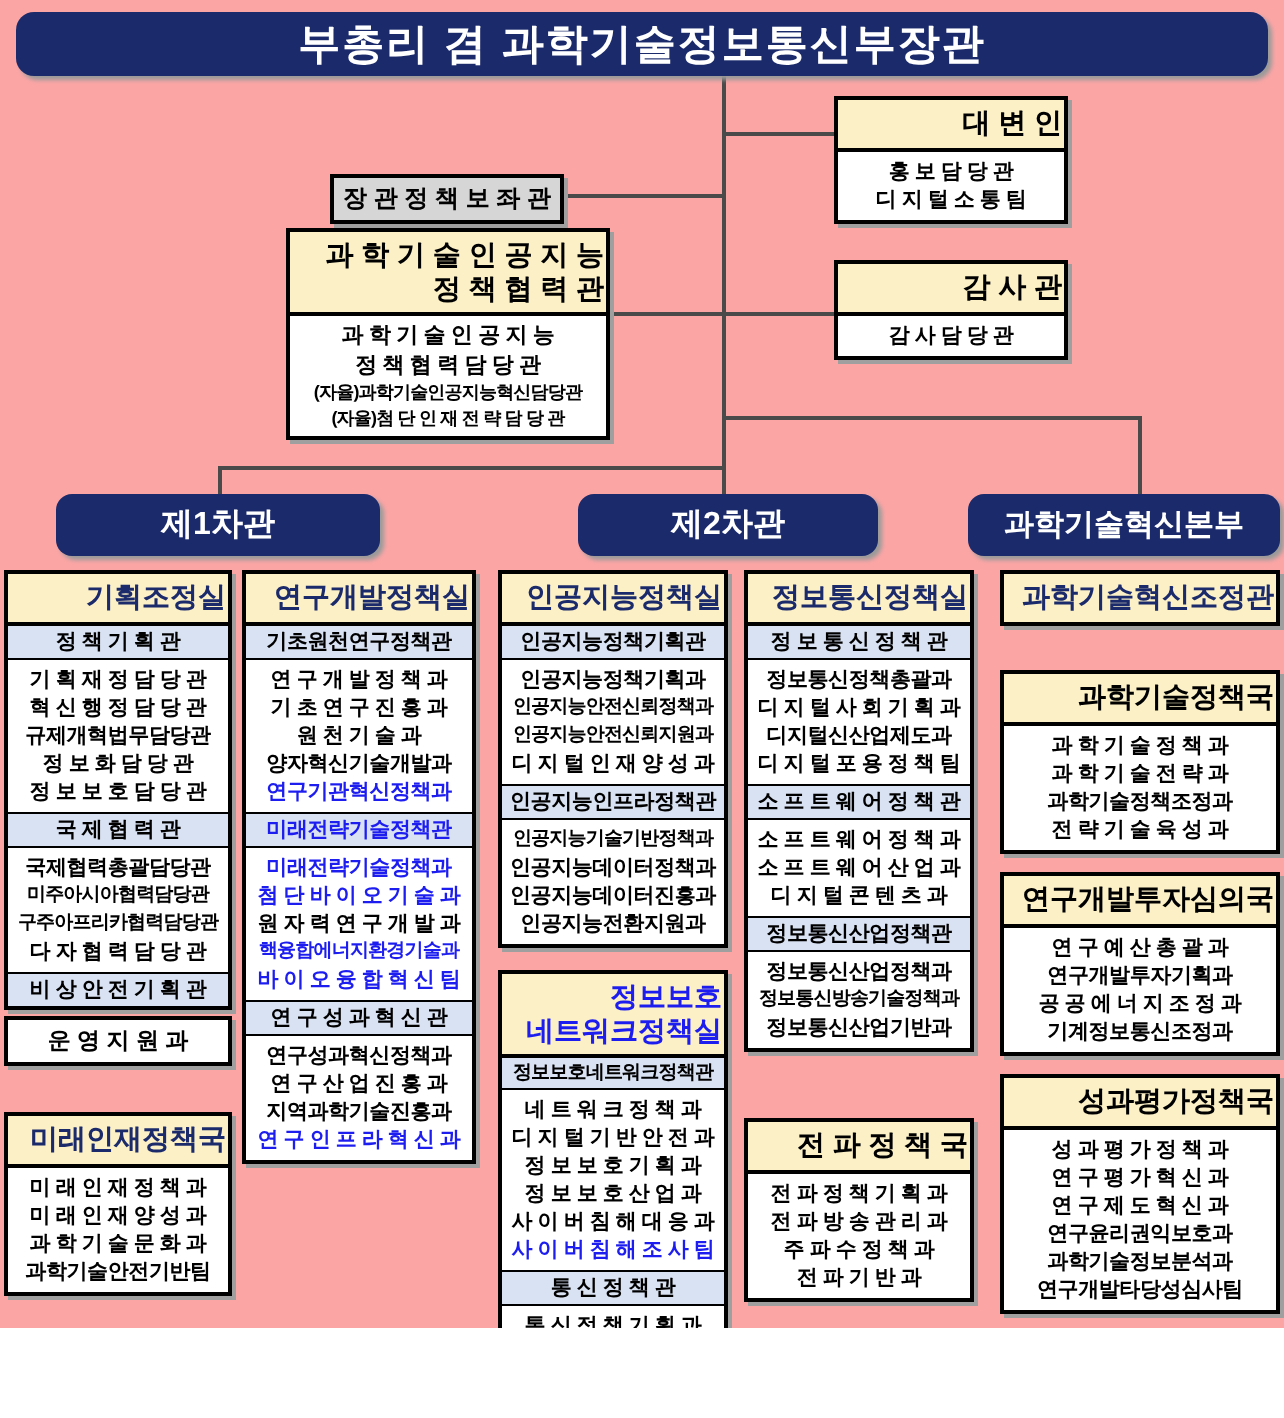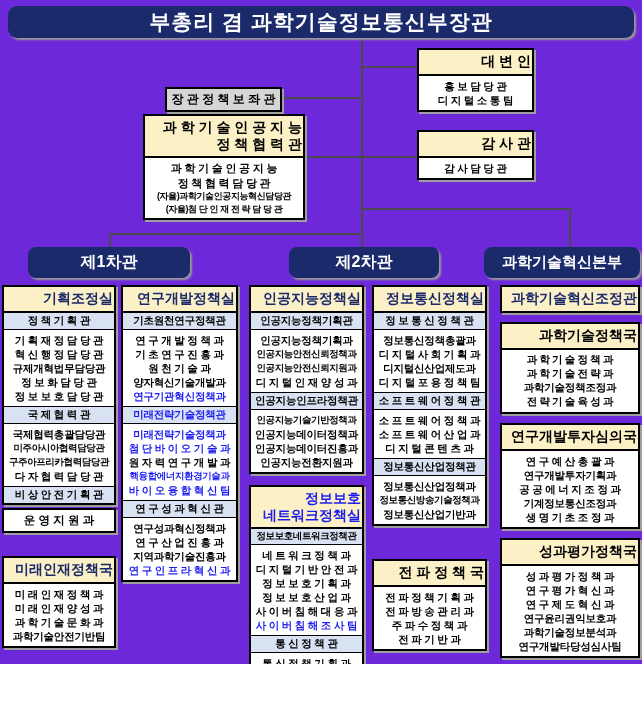--- a/index.html
+++ b/index.html
@@ -1,16 +1,16 @@
 <!DOCTYPE html>
 <html><head>
 <meta charset="utf-8">
 <style>
   html,body{margin:0;padding:0;}
-  .stage{position:relative;width:642px;height:664px;background:#6d28d9;
+  .stage{position:relative;width:642px;height:664px;background:#fca5a5;
          font-family:"Liberation Sans","DejaVu Sans",sans-serif;overflow:hidden;}
   .ln{position:absolute;background:#4a4a4a;}
   .titlebar{position:absolute;left:8px;top:6px;width:626px;height:32px;background:#1b2a6b;
             border-radius:9px;color:#fff;font-size:21px;font-weight:bold;display:flex;
             align-items:center;justify-content:center;letter-spacing:1px;box-shadow:2px 2px 2px #9a9a9a;}
   .navybtn{position:absolute;height:31px;background:#1b2a6b;border-radius:8px;color:#fff;
            font-weight:bold;display:flex;align-items:center;justify-content:center;
            box-shadow:2px 2px 2px #9a9a9a;}
   .box{position:absolute;border:2px solid #000;background:#fff;box-shadow:2px 2px 0 #9f9f9f;}
   .cbox{border:2px solid #000;background:#fff;box-shadow:2px 2px 0 #9f9f9f;}
@@ -228,37 +228,36 @@
         <div class="it">전 파 정 책 기 획 과</div>
         <div class="it">전 파 방 송 관 리 과</div>
         <div class="it">주 파 수 정 책 과</div>
         <div class="it">전  파  기  반  과</div>
       </div>
     </div>
   </div>
 
   <div class="col" style="left:500px;width:140px;">
     <div class="cbox bhdr navy" style="border-bottom:2px solid #000;">과학기술혁신조정관</div>
-    <div class="cbox" style="margin-top:9px;font-family:Liberation Serif, serif;">
+    <div class="cbox" style="margin-top:22px;">
       <div class="bhdr blk">과학기술정책국</div>
       <div class="its">
         <div class="it">과 학 기 술 정 책 과</div>
         <div class="it">과 학 기 술 전 략 과</div>
         <div class="it">과학기술정책조정과</div>
         <div class="it">전 략 기 술 육 성 과</div>
       </div>
     </div>
     <div class="cbox" style="margin-top:9px;">
       <div class="bhdr blk">연구개발투자심의국</div>
       <div class="its">
         <div class="it">연 구 예 산 총 괄 과</div>
         <div class="it">연구개발투자기획과</div>
         <div class="it">공 공 에 너 지 조 정 과</div>
         <div class="it">기계정보통신조정과</div>
-        <div class="it">생 명 기 초 조 정 과</div>
       </div>
     </div>
     <div class="cbox" style="margin-top:9px;">
       <div class="bhdr blk">성과평가정책국</div>
       <div class="its">
         <div class="it">성 과 평 가 정 책 과</div>
         <div class="it">연 구 평 가 혁 신 과</div>
         <div class="it">연 구 제 도 혁 신 과</div>
         <div class="it">연구윤리권익보호과</div>
         <div class="it">과학기술정보분석과</div>

